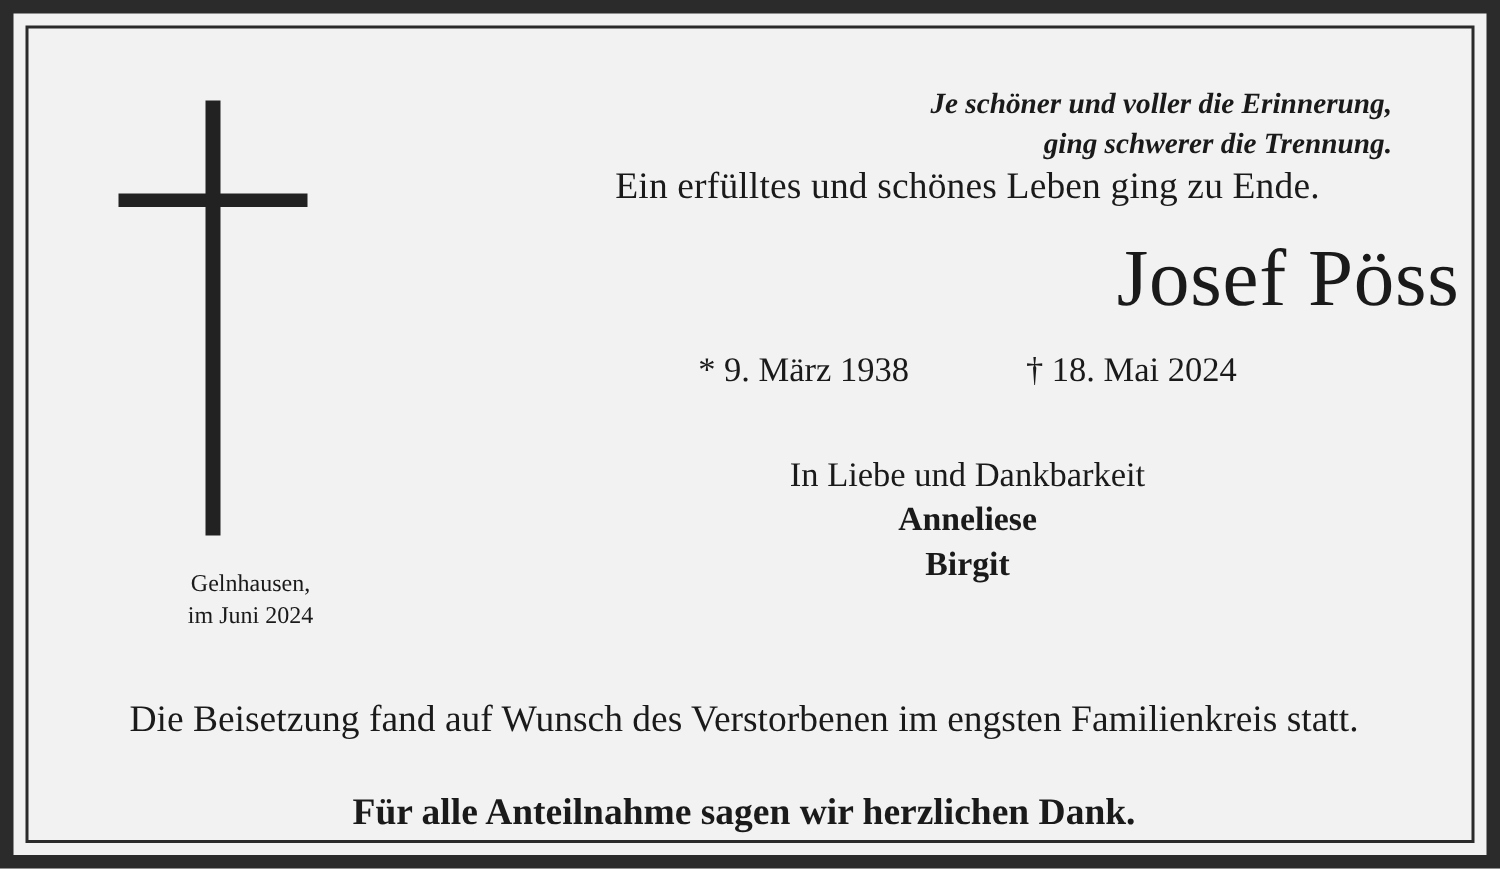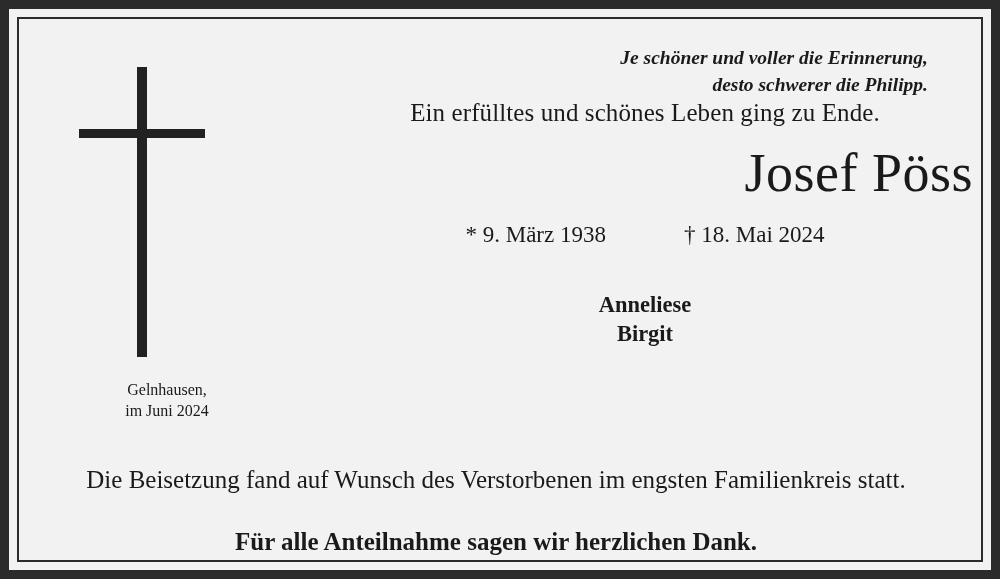--- a/index.html
+++ b/index.html
@@ -77,21 +77,21 @@
     top: 360px;
     text-align: center;
     font-size: 16px;
     line-height: 1.32;
   }
 
   .right-col {
     flex: 1;
     position: relative;
     height: 100%;
-    padding-top: 26px;
+    padding-top: 38px;
     box-sizing: border-box;
   }
 
   .epitaph {
     text-align: right;
     font-style: italic;
     font-weight: 700;
     font-size: 19.5px;
     line-height: 1.38;
     padding-right: 45px;
@@ -167,33 +167,34 @@
         <div class="place-block">
           <div>Gelnhausen,</div>
           <div>im Juni 2024</div>
         </div>
       </div>
 
       <div class="right-col">
 
         <div class="epitaph">
           <div>Je schöner und voller die Erinnerung,</div>
-          <div>desto schwerer die Philipp.</div>
+          <div>ging schwerer die Trennung.</div>
         </div>
 
         <div class="lead-line">Ein erfülltes und schönes Leben ging zu Ende.</div>
 
         <div class="name">Josef Pöss</div>
 
         <div class="dates">
           <div class="date-item">* 9. März 1938</div>
           <div class="date-item">† 18. Mai 2024</div>
         </div>
 
         <div class="dedication">
+          <div>In Liebe und Dankbarkeit</div>
           <div class="survivor">Anneliese</div>
           <div class="survivor">Birgit</div>
         </div>
 
       </div>
     </div>
 
     <div class="bottom-block">
       <div class="note">Die Beisetzung fand auf Wunsch des Verstorbenen im engsten Familienkreis statt.</div>
       <div class="thanks">Für alle Anteilnahme sagen wir herzlichen Dank.</div>

